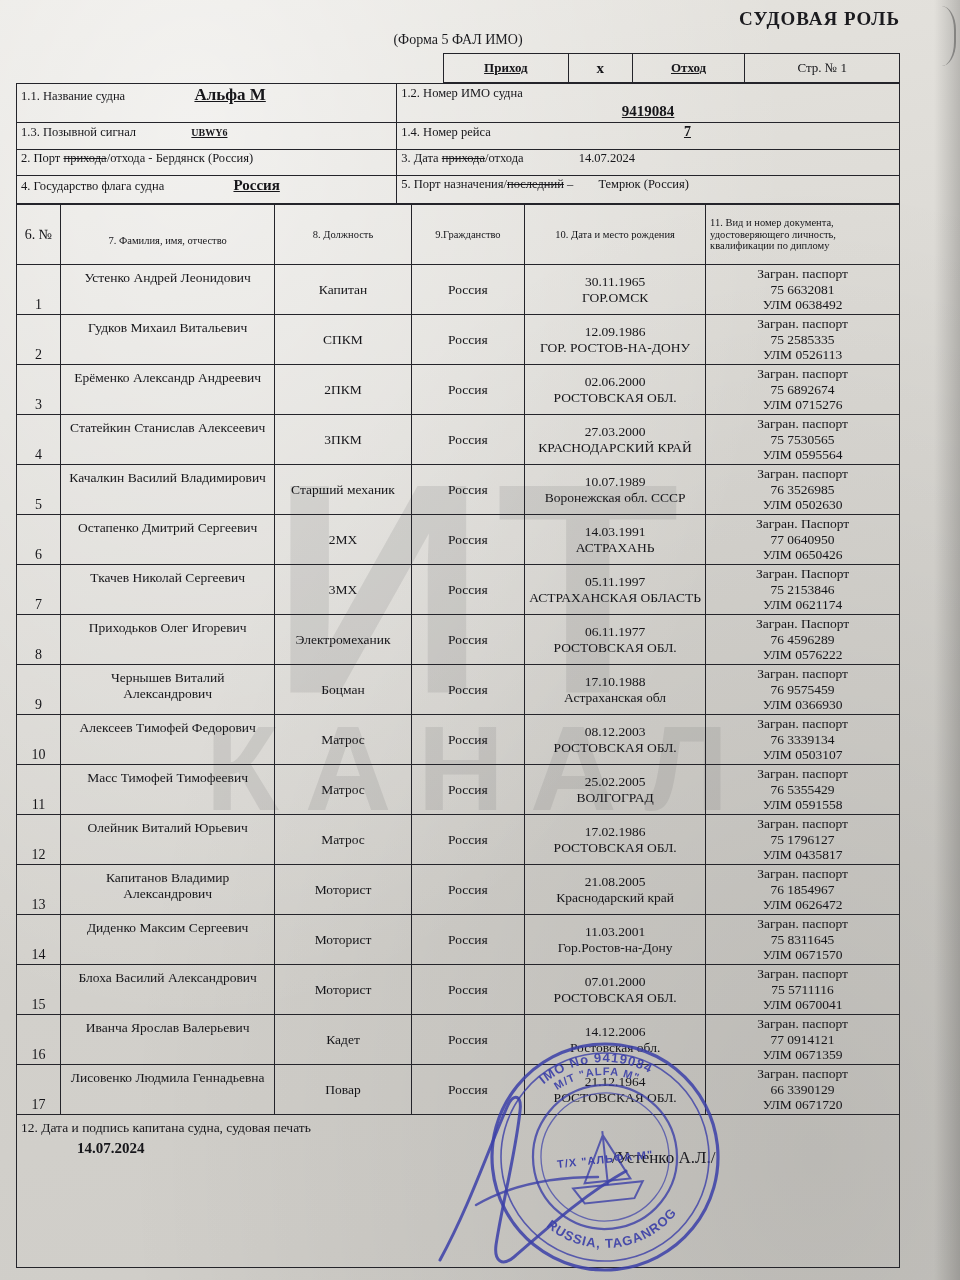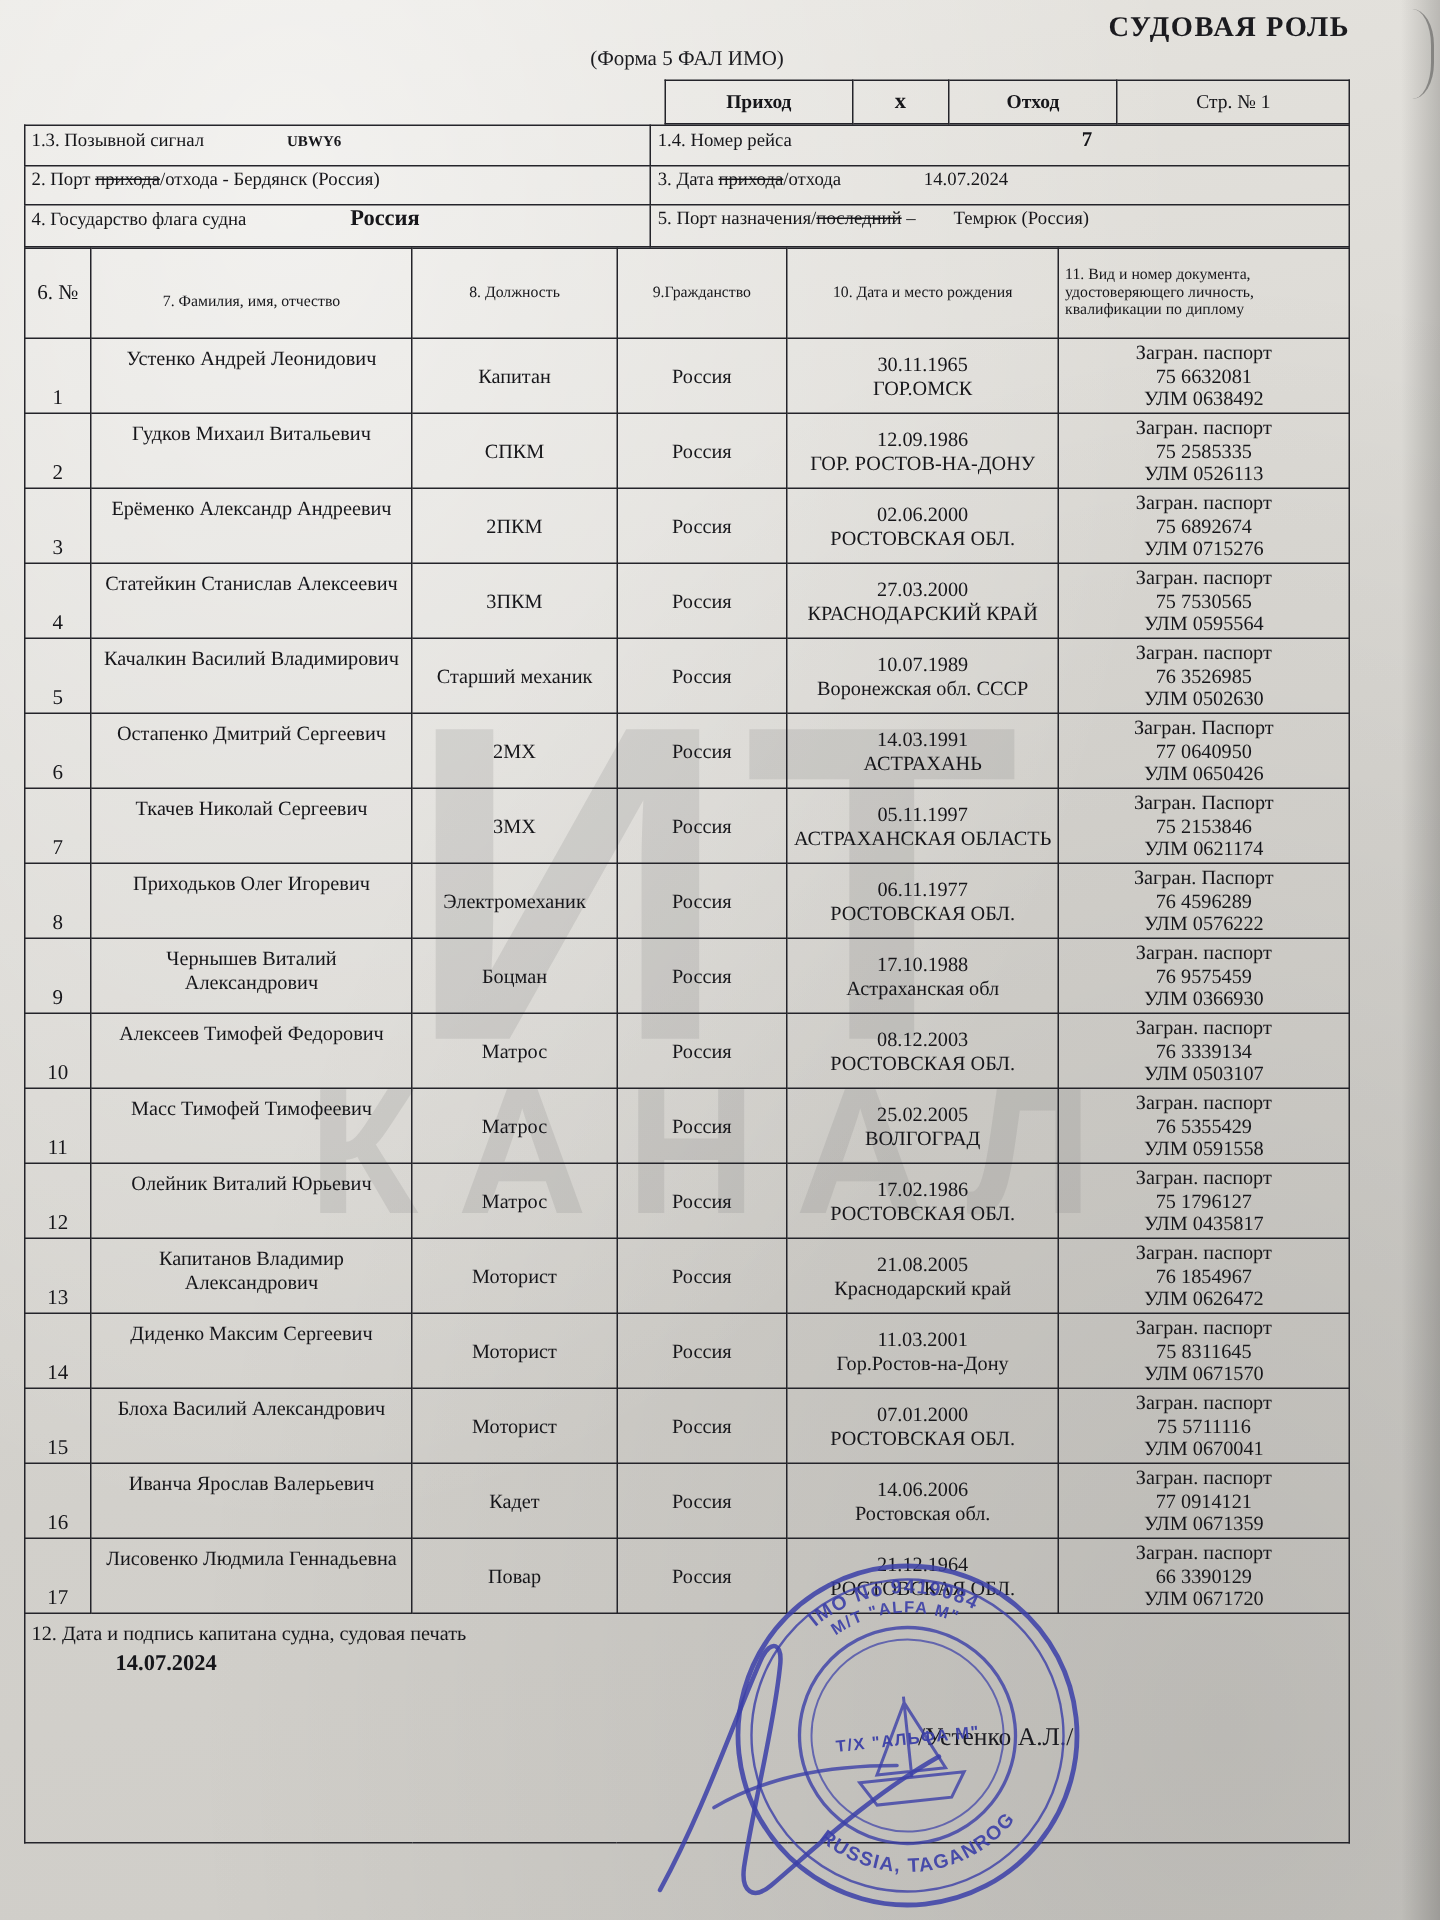--- a/index.html
+++ b/index.html
@@ -95,21 +95,21 @@
     color: #16161a;
   }
   td, th {
     border: 1.4px solid #24242a;
     padding: 1px 4px;
     vertical-align: top;
     font-size: 13px;
   }
   .c { text-align: center; }
   .mid { vertical-align: middle; }
-  .b { font-weight: bold; }
+  .b { font-weight: bold; text-decoration: underline; }
   .tiny { font-size: 9px; }
   .strike { text-decoration: line-through; }
   .label { font-size: 12.5px; }
 
   
   .topstrip { width: 100%; border-collapse: collapse; }
   .topstrip td { border: 1.4px solid #24242a; }
 
   
   .crew { margin-top: 0; }
@@ -203,20 +203,30 @@
         <td class="c mid b" style="width:120px;height:26px;">Приход</td>
         <td class="c mid x-mark" style="width:58px;">x</td>
         <td class="c mid b" style="width:108px;">Отход</td>
         <td class="c mid" style="width:153px;">Стр. № 1</td>
       </tr>
     </tbody>
       </table>
 
     <table>
       <tbody>
+          <tr>
+        <td style="width:380px;height:36px;">
+          <span class="label">1.1. Название судна</span>
+          <span class="b" style="font-size:17px;margin-left:66px;">Альфа М</span>
+        </td>
+        <td style="width:504px;">
+          <span class="label">1.2. Номер ИМО судна</span>
+          <div class="c b" style="font-size:15px;margin-top:2px;">9419084</div>
+        </td>
+      </tr>
       <tr>
         <td style="height:24px;">
           <span class="label">1.3. Позывной сигнал</span>
           <span class="b" style="font-size:10px;margin-left:52px;">UBWY6</span>
         </td>
         <td>
           <span class="label">1.4. Номер рейса</span>
           <span class="b" style="font-size:14px;margin-left:190px;">7</span>
         </td>
       </tr>
@@ -479,21 +489,21 @@
               <div>75  5711116</div>
               <div>УЛМ 0670041</div>
             </td>
           </tr>
           <tr>
             <td class="num">16</td>
             <td class="name">Иванча Ярослав Валерьевич</td>
             <td class="rank">Кадет</td>
             <td class="cit">Россия</td>
             <td class="born">
-              <div>14.06.2006</div>
+              <div>14.12.2006</div>
               <div>Ростовская обл.</div>
             </td>
             <td class="doc">
               <div>Загран. паспорт</div>
               <div>77 0914121</div>
               <div>УЛМ 0671359</div>
             </td>
           </tr>
           <tr>
             <td class="num">17</td>

